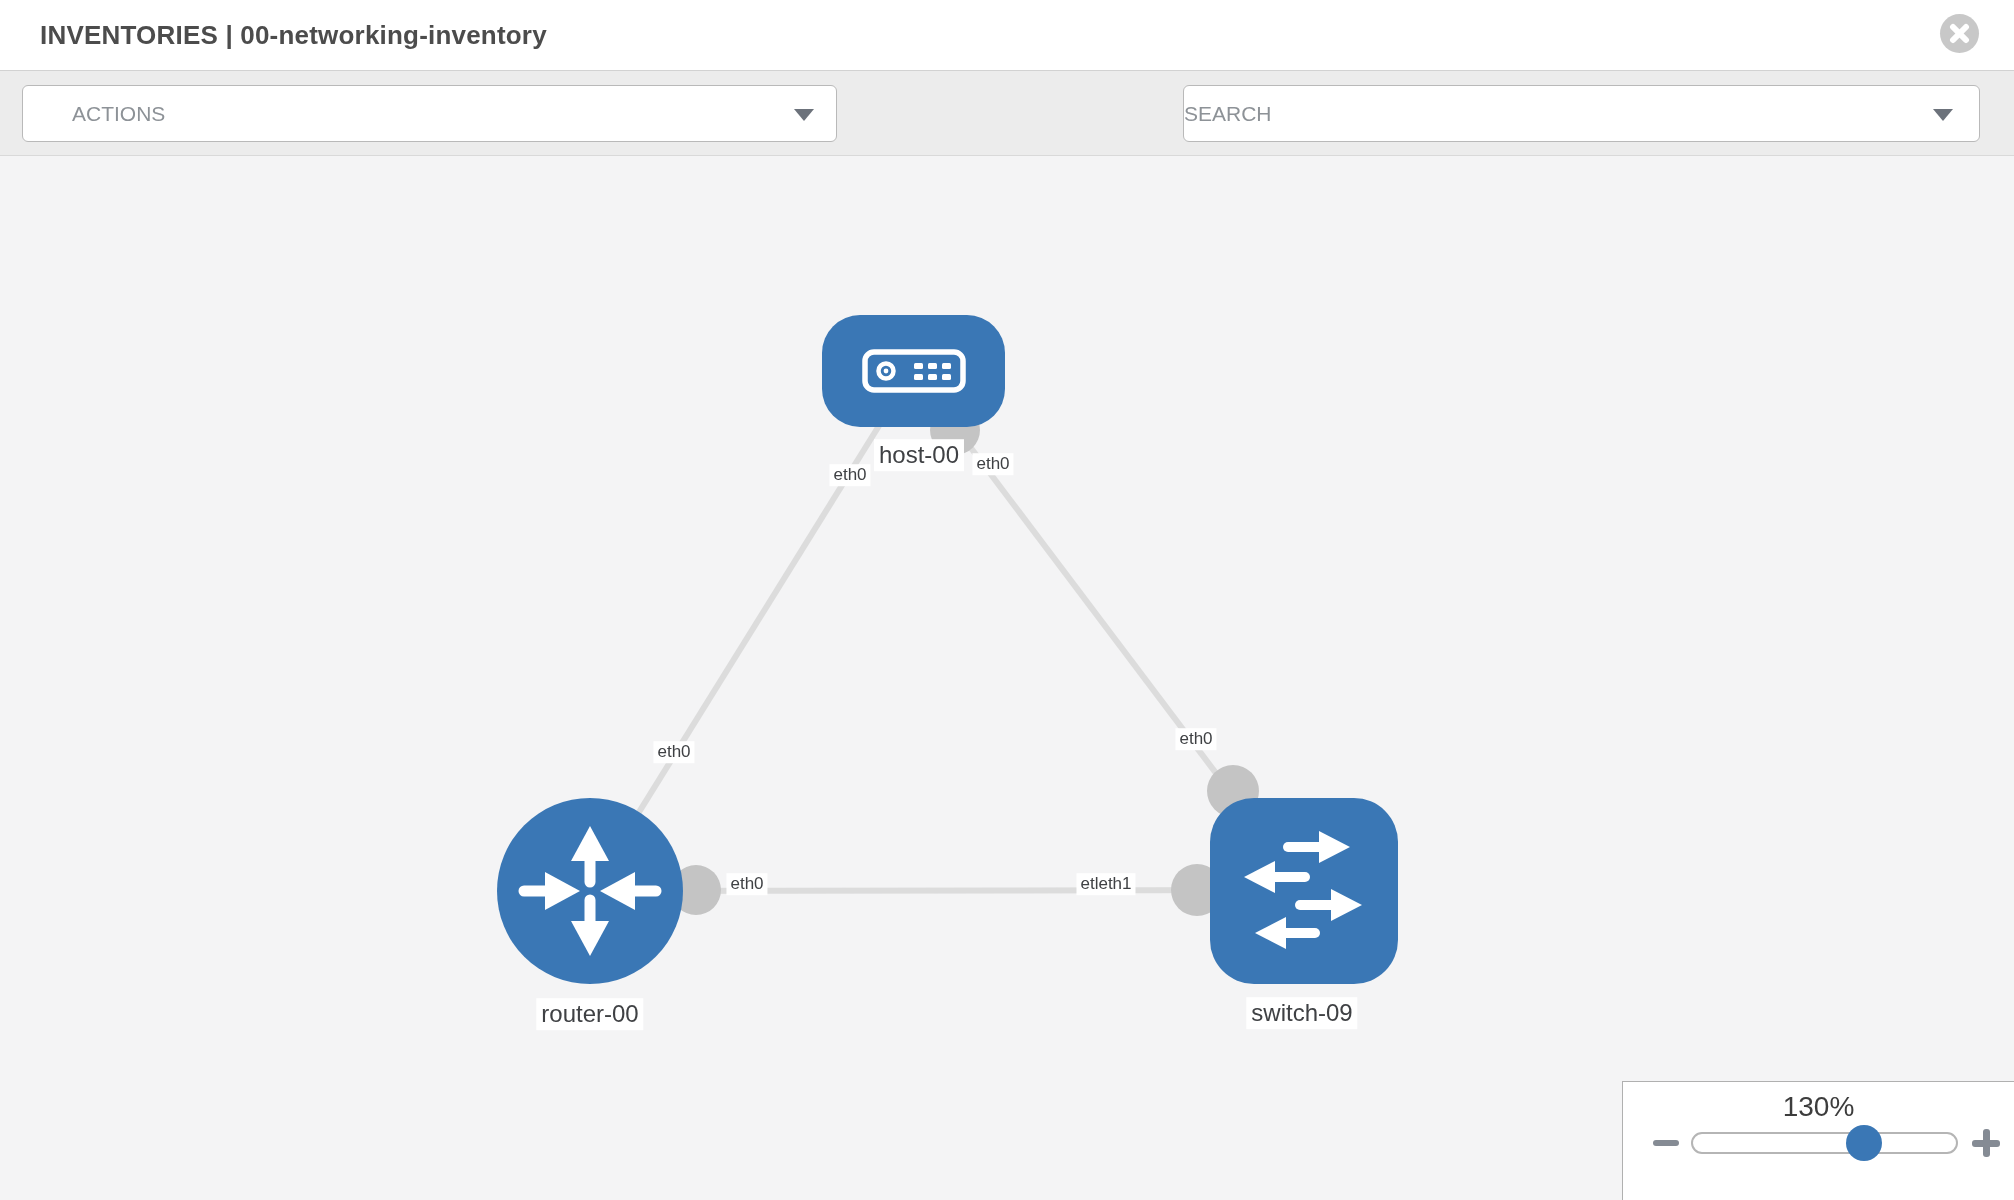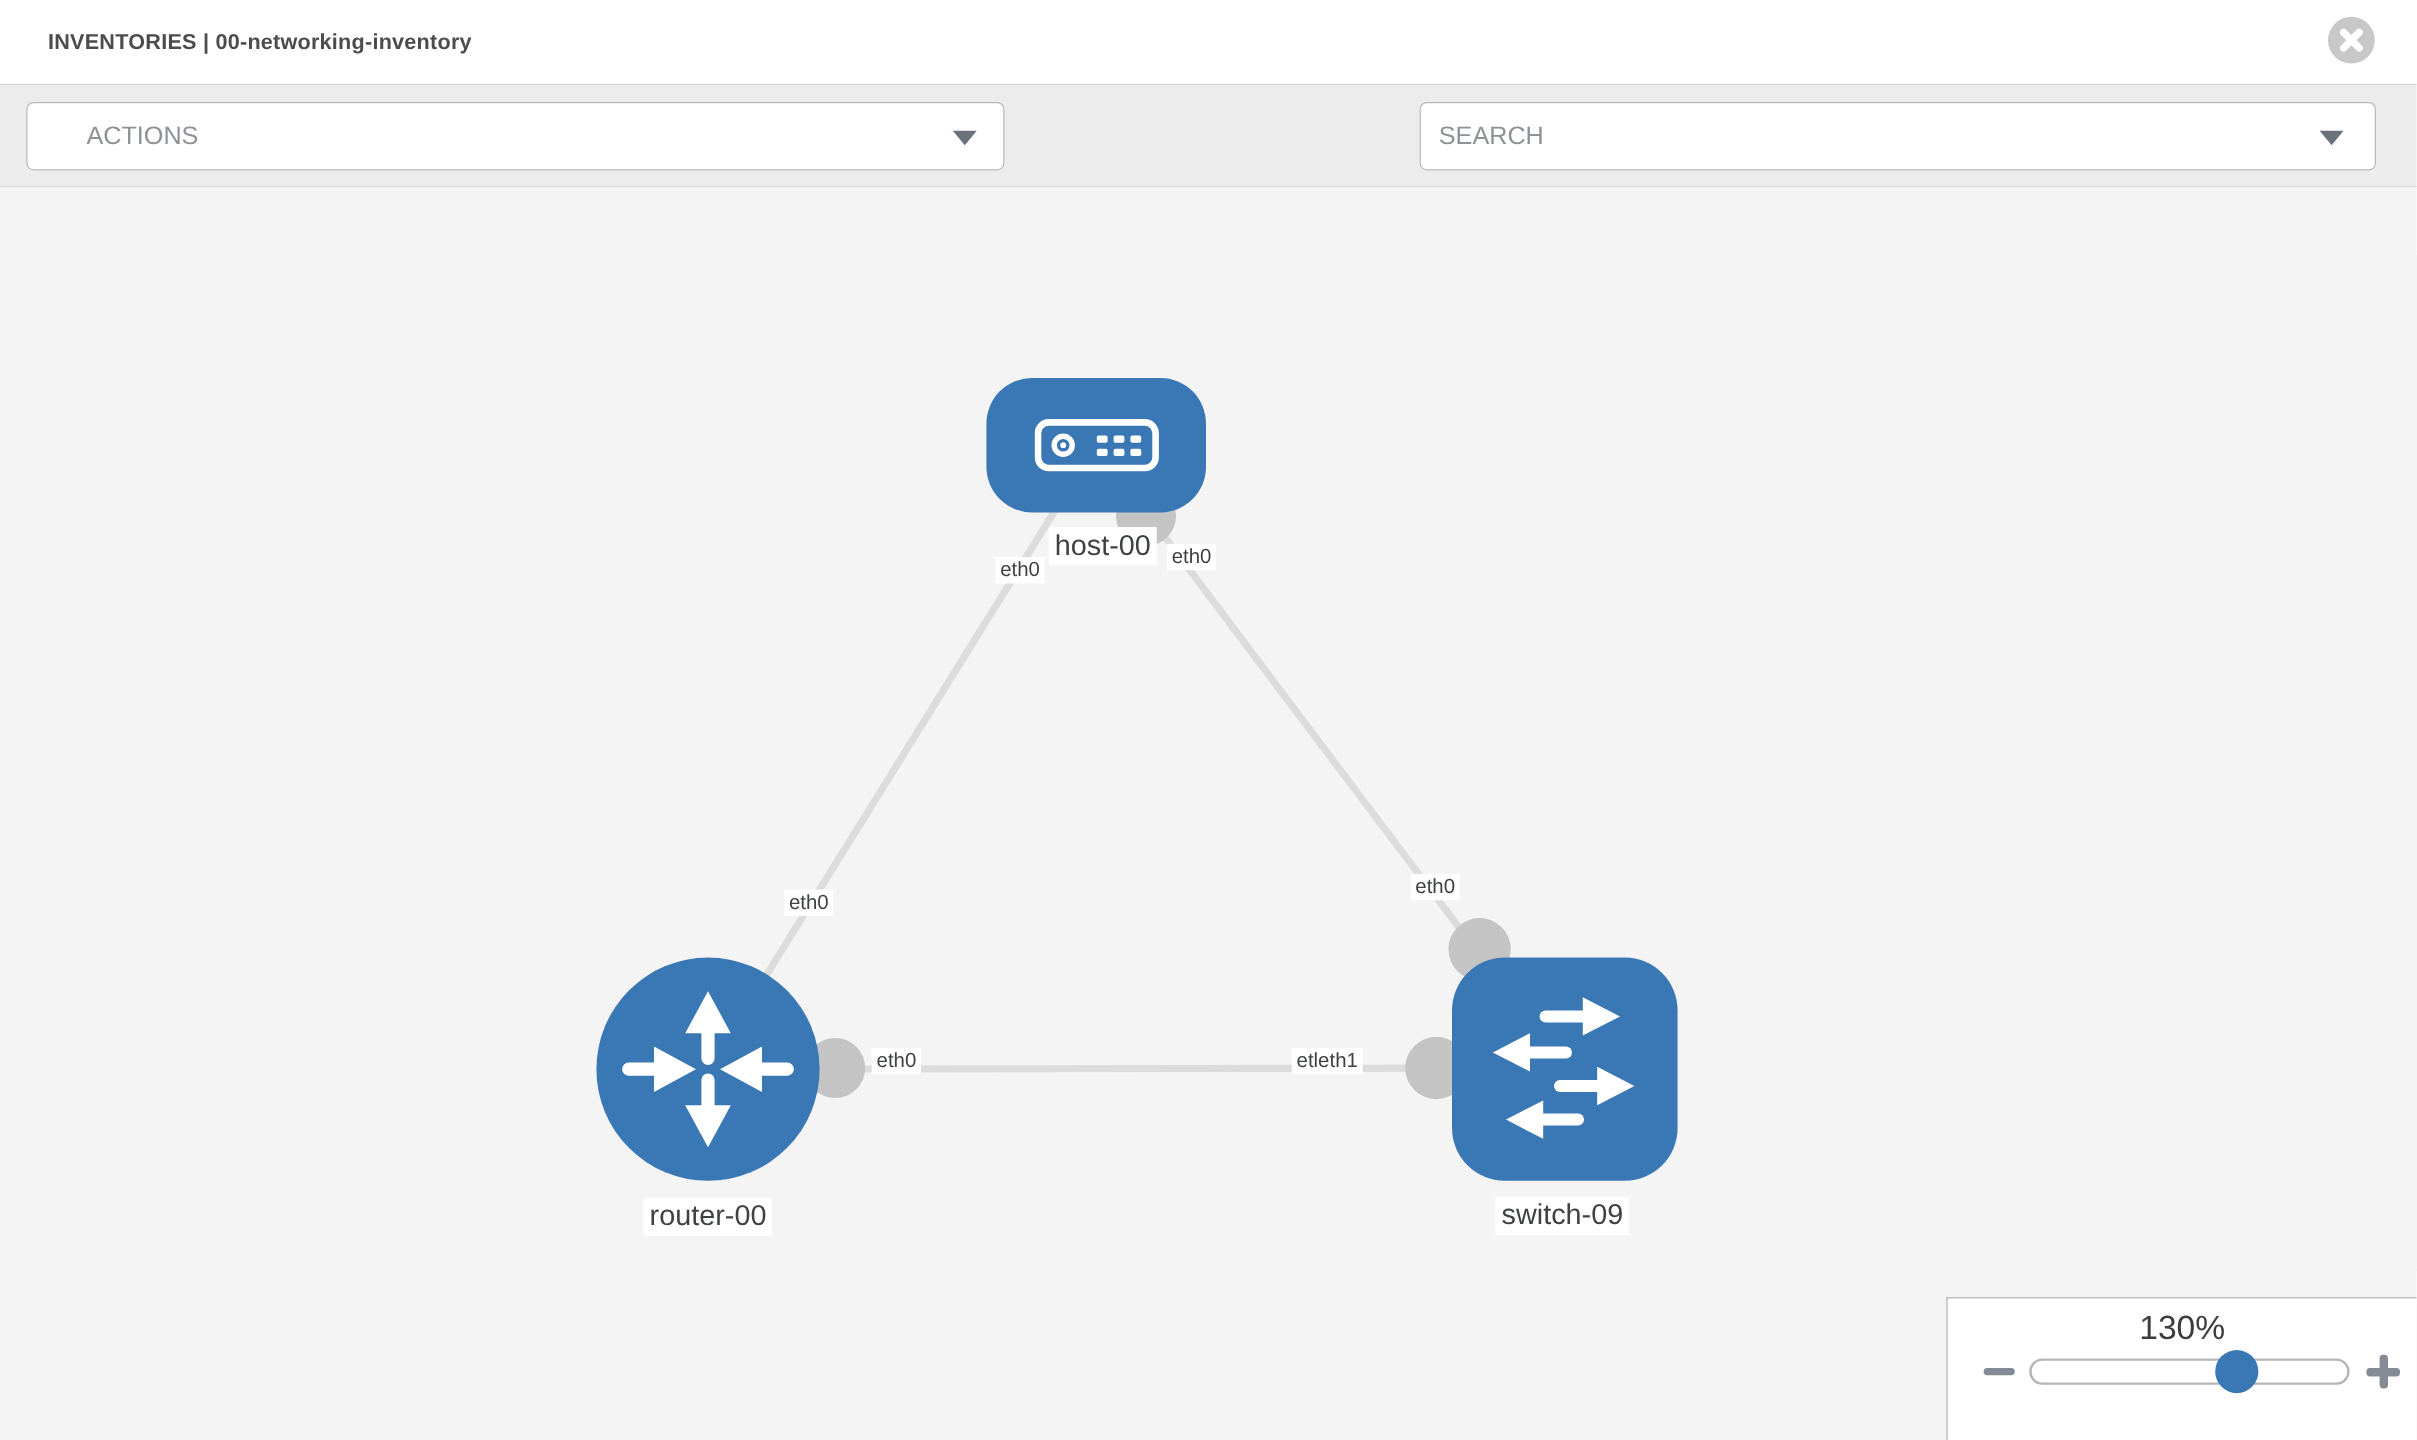--- a/index.html
+++ b/index.html
@@ -9,39 +9,39 @@
     font-family:"Liberation Sans","DejaVu Sans",sans-serif;
     background:#fff;
   }
   
   .header{
     position:absolute;left:0;top:0;width:2014px;height:71px;
     background:#fff;border-bottom:1px solid #d2d2d2;
   }
   .header-title{
     position:absolute;left:40px;top:50%;transform:translateY(-50%);
-    font-size:18px;font-weight:bold;color:#4c4c4c;letter-spacing:.2px;
+    font-size:26px;font-weight:bold;color:#4c4c4c;letter-spacing:.2px;
   }
   .close-btn{
     position:absolute;right:35px;top:14px;width:39px;height:39px;border-radius:50%;
     background:#c8c8c8;display:flex;align-items:center;justify-content:center;cursor:pointer;
   }
   
   .toolbar{
     position:absolute;left:0;top:71px;width:2014px;height:85px;
     background:#ececec;border-bottom:1px solid #d9d9d9;
   }
   .combo{
     position:absolute;top:14px;height:57px;background:#fff;
     border:1px solid #b9b9b9;border-radius:6px;
     display:flex;align-items:center;color:#8d9297;font-size:21px;
     cursor:pointer;
   }
   .combo-actions{left:22px;width:815px;padding-left:49px;}
-  .combo-search{left:1183px;width:797px;padding-left:15px;}
+  .combo-search{left:1183px;width:797px;}
   .caret{
     position:absolute;top:50%;margin-top:-5px;width:0;height:0;
     border-left:10px solid transparent;border-right:10px solid transparent;
     border-top:12px solid #6c727b;
   }
   .caret-actions{right:22px;}
   .caret-search{right:26px;}
   .tool-icon-btn{
     position:absolute;top:96px;width:44px;height:40px;
     display:flex;align-items:center;justify-content:center;cursor:pointer;

